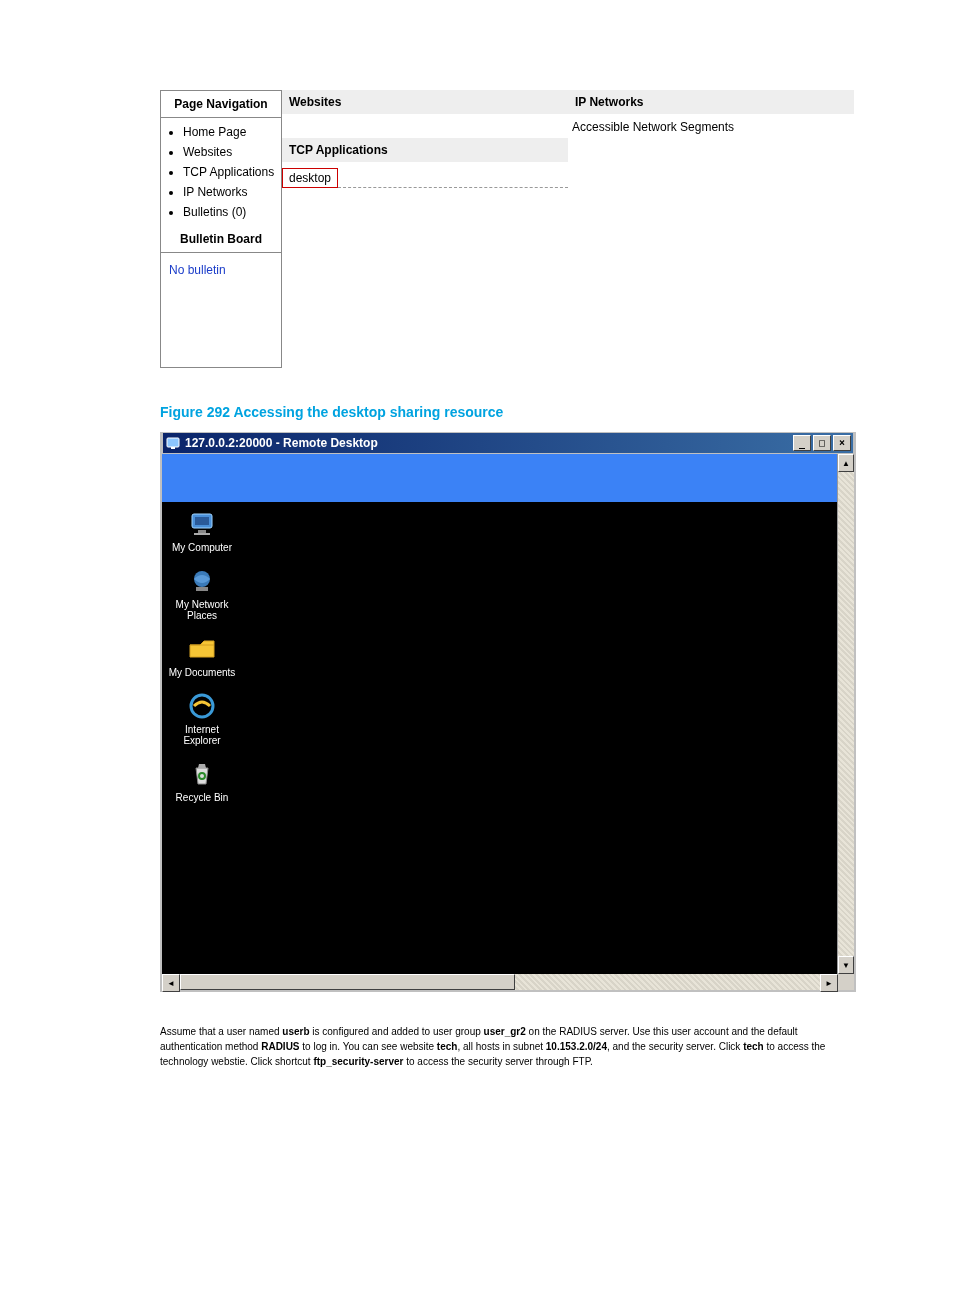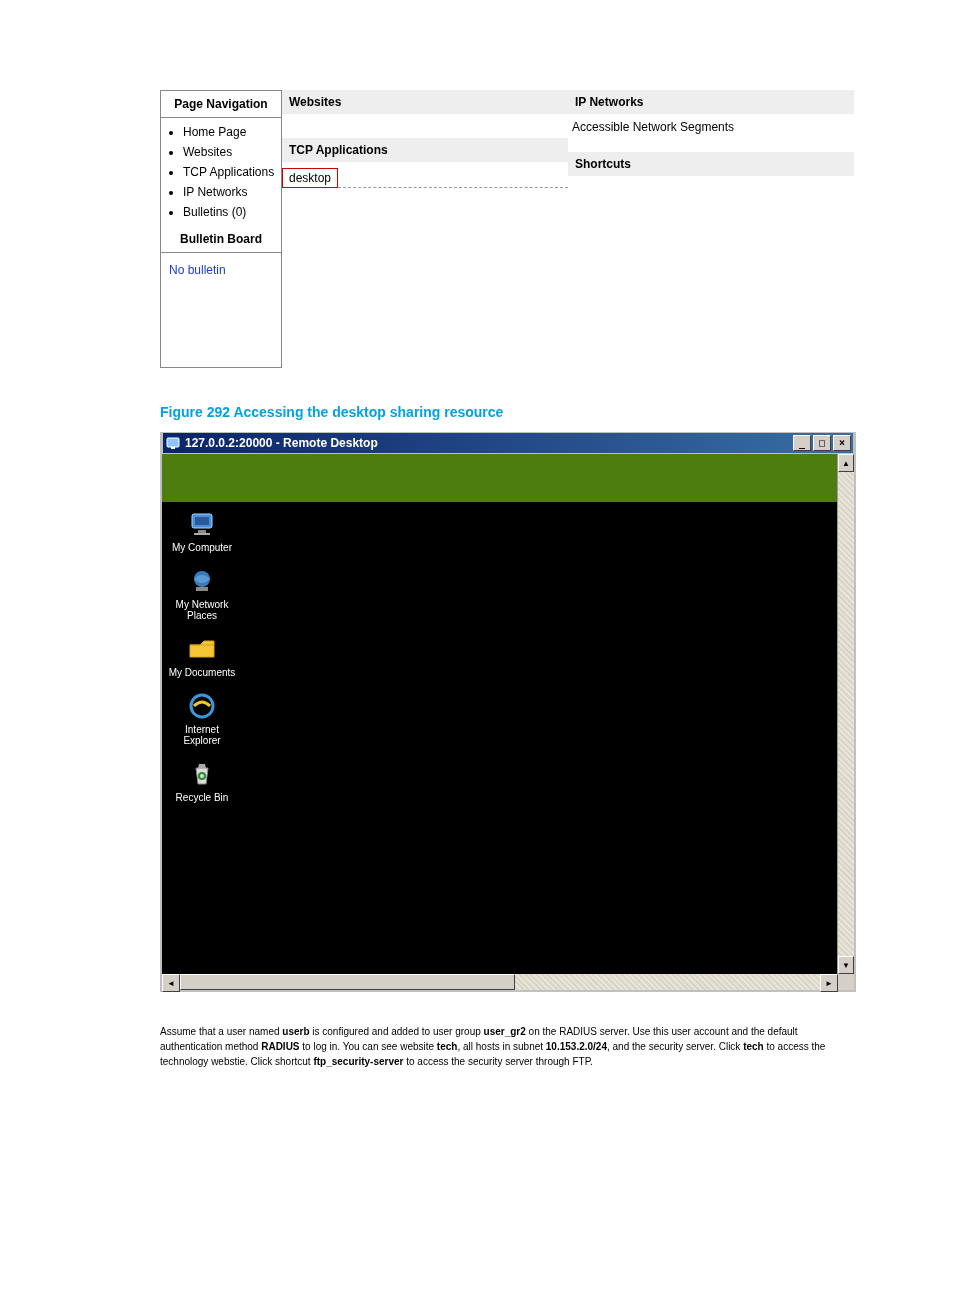--- a/index.html
+++ b/index.html
@@ -70,21 +70,21 @@
   height: 1px;
   margin-top: -2px;
 }
 .subtext {
   padding: 6px 4px 0;
 }
 .rdwin {
   width: 692px;
   border: 2px solid #c0c0c0;
   border-top: none;
-  background: #4d7c0f;
+  background: #3b82f6;
   margin-top: 6px;
 }
 .titlebar {
   display: flex;
   align-items: center;
   height: 20px;
   background: linear-gradient(to right,#0a246a,#3a6ea5);
   color: #fff;
   font-size: 12px;
   font-weight: bold;
@@ -207,21 +207,20 @@
       <div class="section-head" style="margin-top:24px">TCP Applications</div>
       <div style="display:flex; align-items:flex-end;">
         <span class="desktop-box">desktop</span>
         <div class="dotted-line" style="flex:1;"></div>
       </div>
     </div>
 
     <div class="right">
       <div class="section-head">IP Networks</div>
       <div class="subtext">Accessible Network Segments</div>
-      <div class="section-head" style="margin-top:18px">Shortcuts</div>
     </div>
   </div>
 
   <div class="caption" style="margin-top:36px">Figure 292 Accessing the desktop sharing resource</div>
 
   <div class="rdwin">
     <div class="titlebar">
       <span class="t-icon">
         <svg viewBox="0 0 16 16">
             <rect x="2" y="3" width="12" height="9" rx="1" fill="#8cc6ff" stroke="#fff"></rect>

